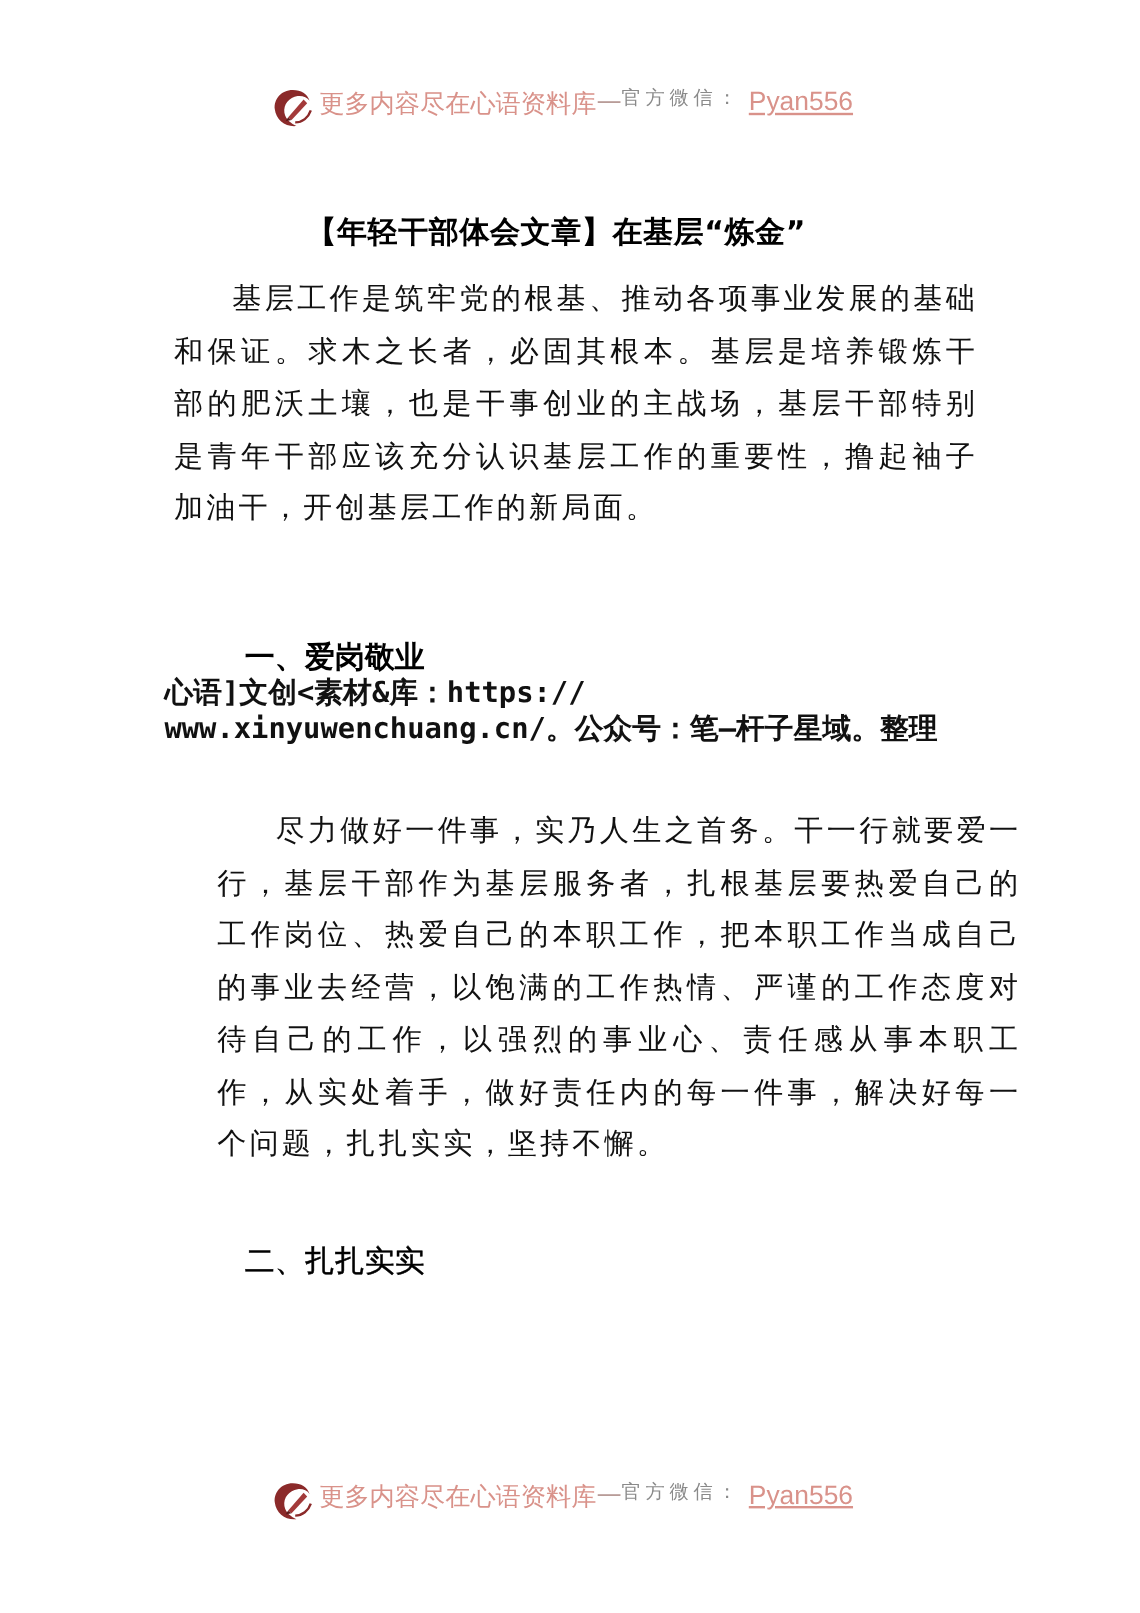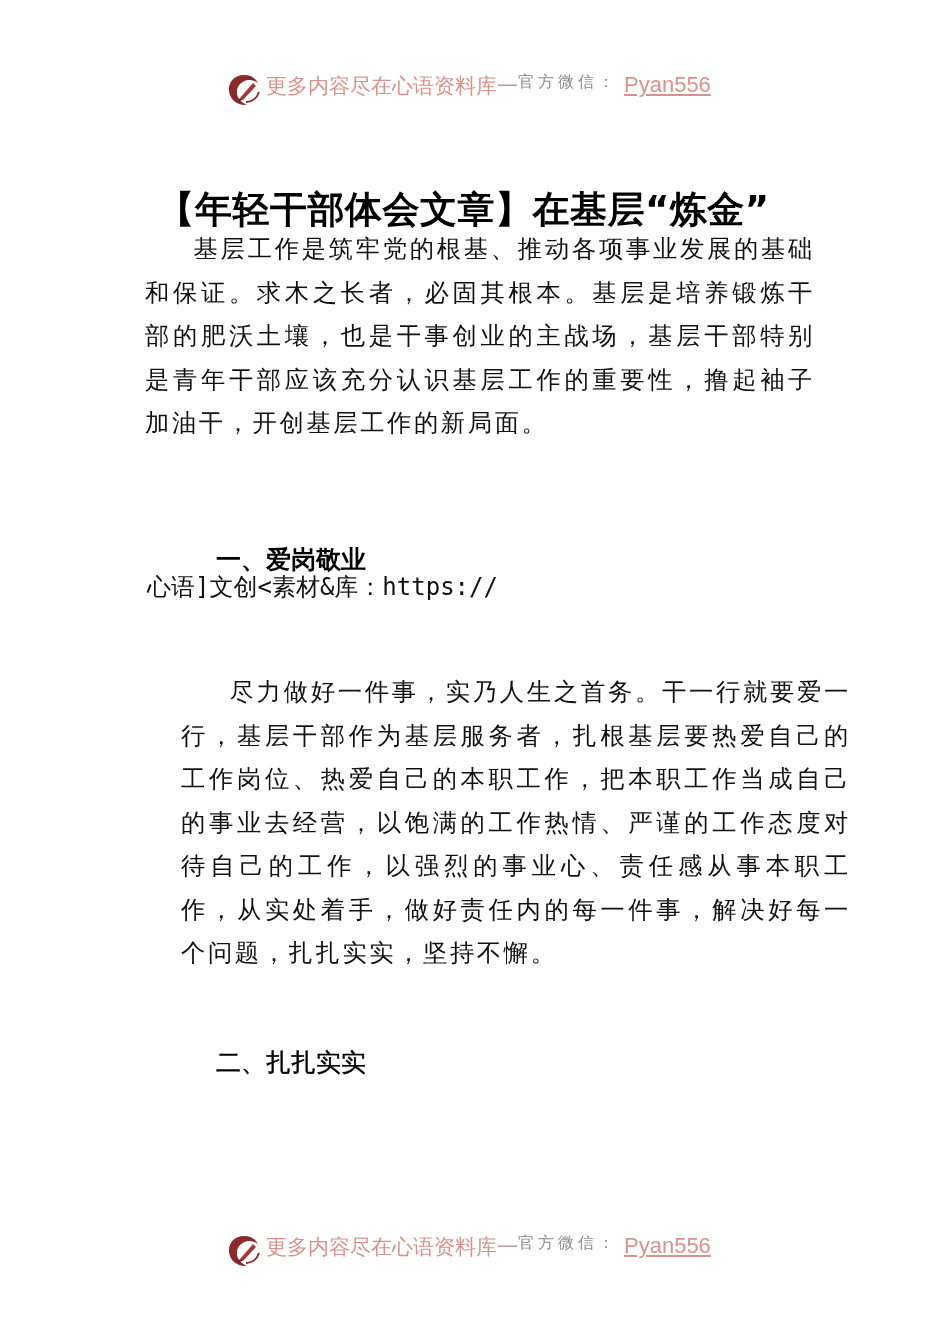--- a/index.html
+++ b/index.html
@@ -5,28 +5,28 @@
     html, body { margin: 0; padding: 0; background: #ffffff; }
     body { width: 950px; height: 1344px; position: relative; overflow: hidden; font-family: "DejaVu Sans", sans-serif; color: #111; }
     .watermark { position: absolute; left: 226px; height: 40px; display: flex; align-items: flex-start; white-space: nowrap; }
     .watermark.top { top: 72px; }
     .watermark.bottom { top: 1233px; }
     .wm-logo { width: 36px; height: 36px; margin-right: 4px; }
     .wm-main { font-family: "DejaVu Serif", serif; font-size: 21px; color: #d9928a; letter-spacing: 0px; }
     .wm-dash { font-size: 21px; color: #b89c98; }
     .wm-gray { font-family: "DejaVu Serif", serif; font-size: 16px; color: #8a8a8a; letter-spacing: 4px; }
     .wm-id { font-family: "Liberation Sans", sans-serif; font-size: 22px; color: #d9928a; margin-left: 6px; text-decoration: underline; }
-    .title { position: absolute; top: 160px; left: 0; width: 927px; text-align: center; font-family: "DejaVu Sans", sans-serif; font-weight: bold; font-size: 37px; color: #000; letter-spacing: 0.5px; }
+    .title { position: absolute; top: 160px; left: 0; width: 927px; text-align: center; font-family: "DejaVu Sans", sans-serif; font-weight: bold; font-size: 25px; color: #000; letter-spacing: 0.5px; }
     .para { position: absolute; left: 145px; width: 670px; font-family: "DejaVu Sans", sans-serif; font-size: 24.3px; line-height: 43.5px; color: #111; text-indent: 2em; letter-spacing: 2.6px; text-align: justify; text-align-last: left; margin: 0; }
     .p1 { top: 227px; }
     .p2 { top: 670px; margin-left: 36px; }
-    .heading { position: absolute; left: 200px; font-family: "DejaVu Sans", sans-serif; font-weight: bold; font-size: 25px; color: #000; margin: 16px; }
+    .heading { position: absolute; left: 200px; font-family: "DejaVu Sans", sans-serif; font-weight: bold; font-size: 25px; color: #000; margin: 4px; }
     .h1 { top: 527px; }
     .h2 { top: 1030px; font-weight: normal; -webkit-text-stroke: 0.4px #000; }
-    .note { position: absolute; left: 135px; top: 560px; width: 690px; font-family: "DejaVu Sans Mono", monospace; font-size: 24px; line-height: 30px; color: #111; margin: 12px; word-break: break-all; }
+    .note { position: absolute; left: 135px; top: 560px; width: 690px; font-family: "DejaVu Sans Mono", monospace; font-size: 24px; line-height: 30px; color: #111; margin: 2px; word-break: break-all; font-weight: bold; }
   </style>
 </head>
 <body>
 
 <div class="watermark top">
   <svg class="wm-logo" viewBox="0 0 36 36">
     <path d="M18 3 C8 3 2 11 3 19 C4 28 12 34 21 33 C17 31 12 28 11 22 C10 15 15 9 22 8 C26 7.5 30 9 32 12 C30 6 25 3 18 3 Z" fill="#8b2a2a"></path>
     <path d="M14 26 L27 11 L30 14 L17 28 Z" fill="#a33a3a"></path>
     <path d="M12 29 L14 26 L17 28 Z" fill="#5a1a1a"></path>
     <path d="M20 30 C26 30 31 26 33 20" stroke="#8b2a2a" stroke-width="2" fill="none"></path>
@@ -38,20 +38,21 @@
 </div>
 
 <h1 class="title">【年轻干部体会文章】在基层“炼金”</h1>
 
 <p class="para p1">基层工作是筑牢党的根基、推动各项事业发展的基础和保证。求木之长者，必固其根本。基层是培养锻炼干部的肥沃土壤，也是干事创业的主战场，基层干部特别是青年干部应该充分认识基层工作的重要性，撸起袖子加油干，开创基层工作的新局面。</p>
 
 <h2 class="heading h1">一、爱岗敬业</h2>
 
 <div class="note">
   <div>心语]文创&lt;素材&amp;库：https://</div>
+  <div>www.xinyuwenchuang.cn/。公众号：笔—杆子星域。整理</div>
 </div>
 
 <p class="para p2">尽力做好一件事，实乃人生之首务。干一行就要爱一行，基层干部作为基层服务者，扎根基层要热爱自己的工作岗位、热爱自己的本职工作，把本职工作当成自己的事业去经营，以饱满的工作热情、严谨的工作态度对待自己的工作，以强烈的事业心、责任感从事本职工作，从实处着手，做好责任内的每一件事，解决好每一个问题，扎扎实实，坚持不懈。</p>
 
 <h2 class="heading h2">二、扎扎实实</h2>
 
 <div class="watermark bottom">
   <svg class="wm-logo" viewBox="0 0 36 36">
     <path d="M18 3 C8 3 2 11 3 19 C4 28 12 34 21 33 C17 31 12 28 11 22 C10 15 15 9 22 8 C26 7.5 30 9 32 12 C30 6 25 3 18 3 Z" fill="#8b2a2a"></path>
     <path d="M14 26 L27 11 L30 14 L17 28 Z" fill="#a33a3a"></path>

